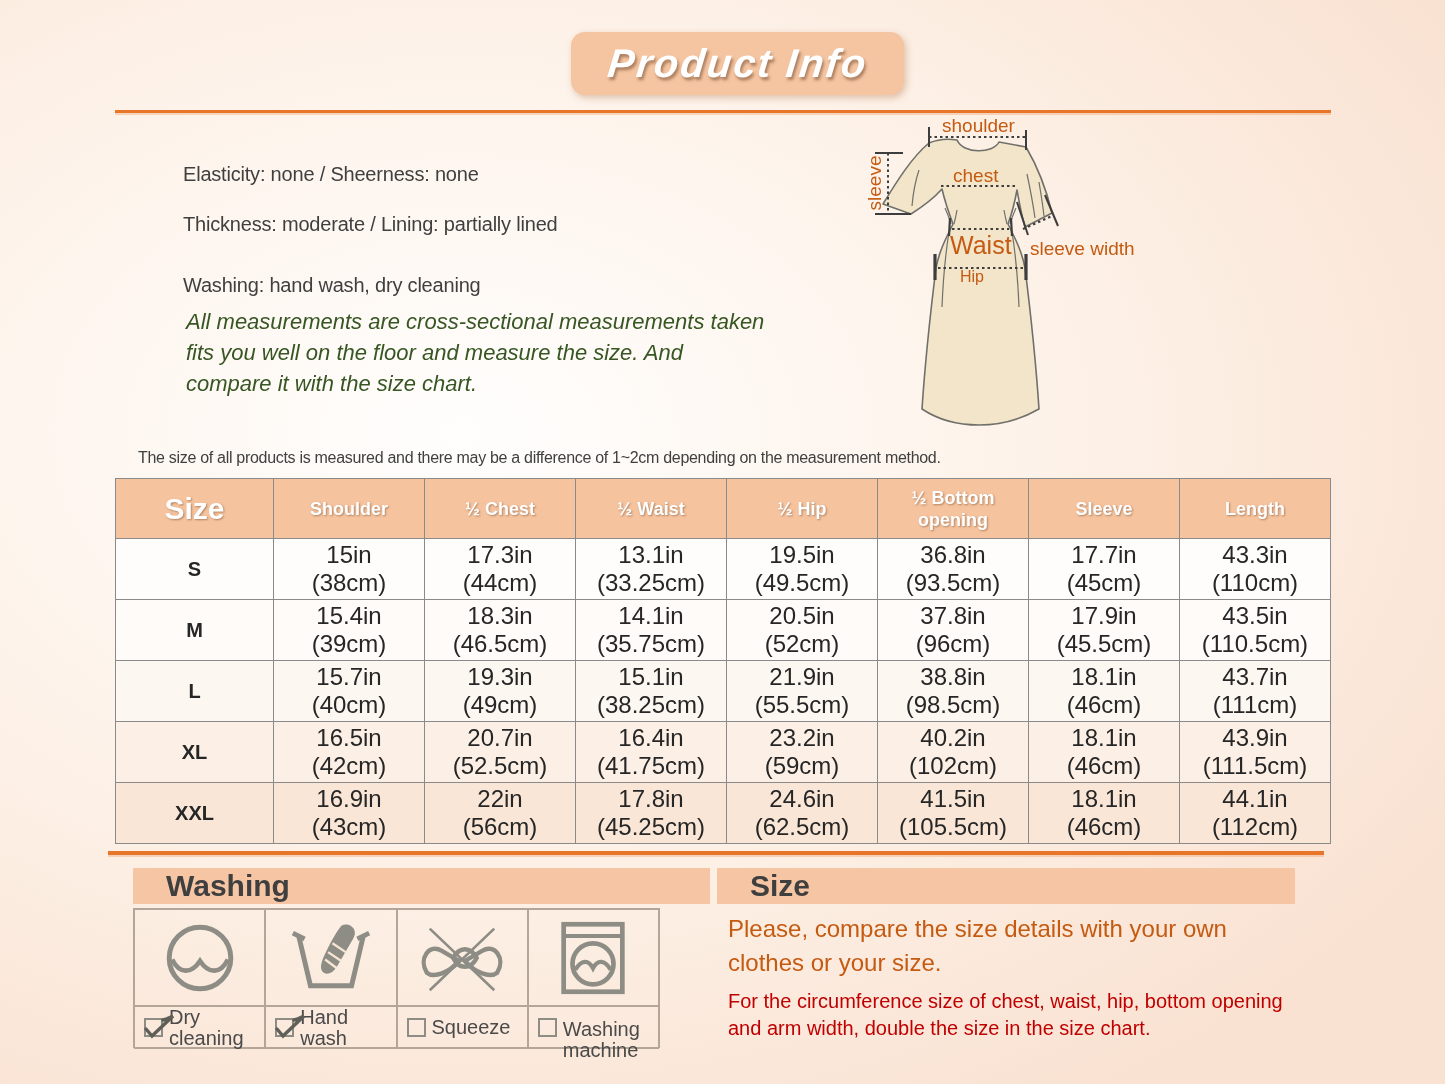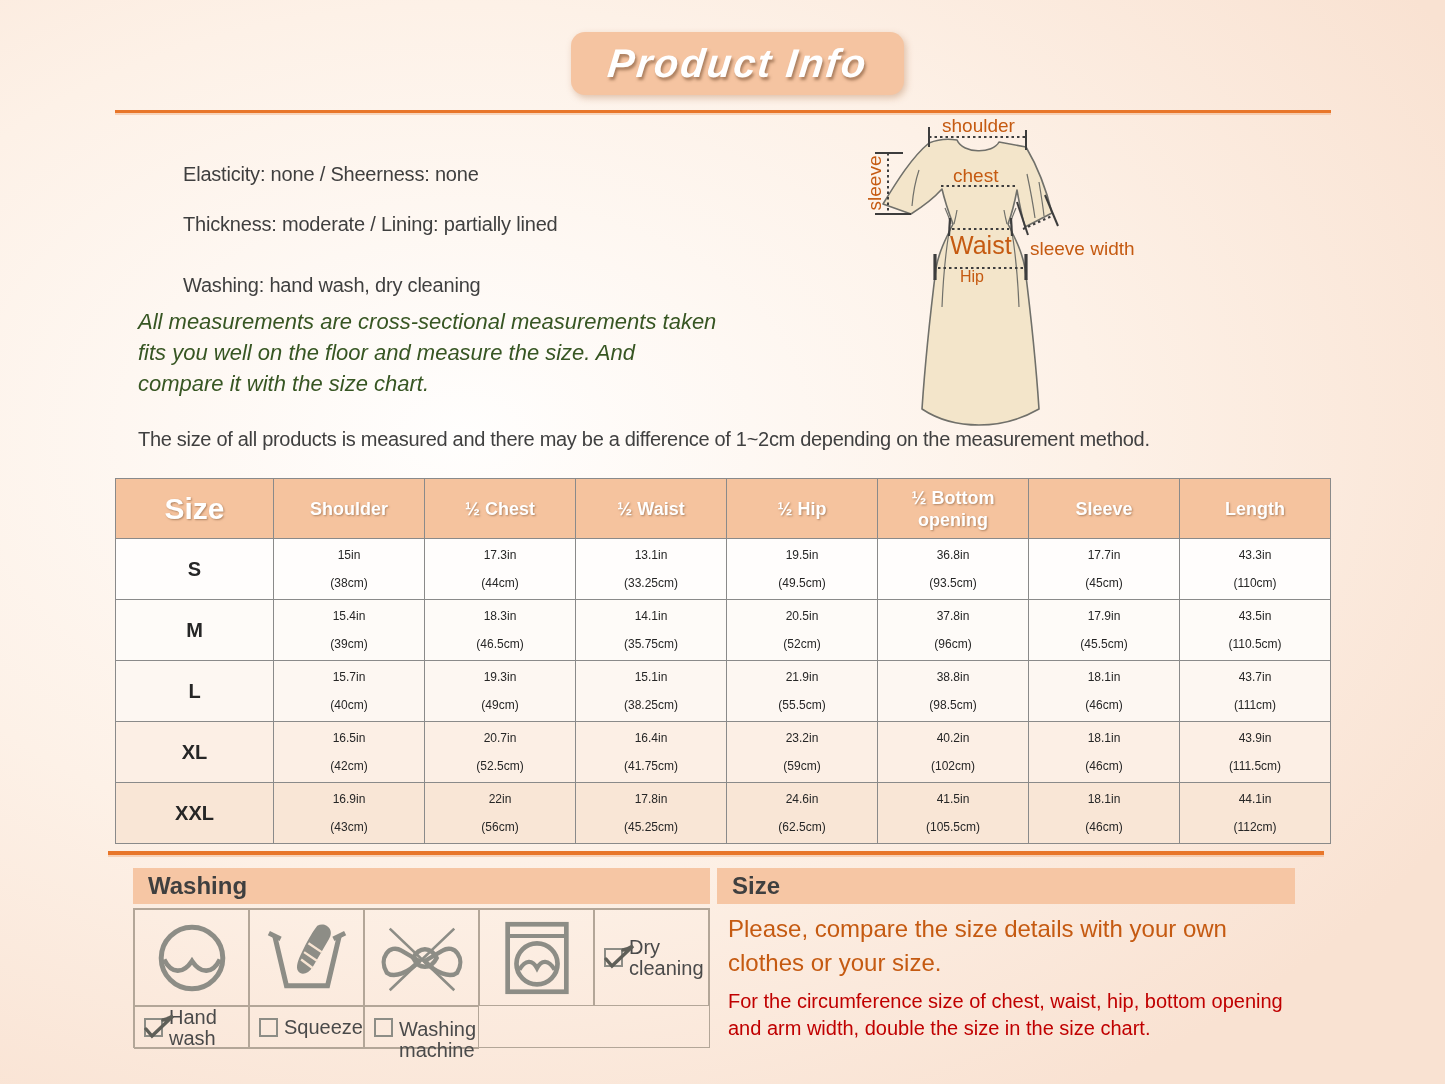--- a/index.html
+++ b/index.html
@@ -26,22 +26,22 @@
     text-shadow:2px 3px 3px rgba(110,70,40,.55);
   }
   .rule { background:#e8762a; height:3px; }
   .rule-top { left:115px; top:110px; width:1216px; box-shadow:0 2px 0 rgba(232,118,42,.25); }
   .rule-mid { left:108px; top:851px; width:1216px; height:4px; box-shadow:0 2px 0 rgba(232,118,42,.25); }
 
   
   .info-line { left:183px; font-size:20px; color:#3f3f3f; letter-spacing:-0.2px; }
   .green-para { left:138px; top:306px; color:#375623; font-style:italic; font-weight:500;
     font-size:22px; line-height:31px; }
-  .green-para span { display:block; }
-  .note-line { left:138px; top:428px; font-size:20px; color:#404040; letter-spacing:-0.3px; }
+  .green-para span { display:block;margin-left:48px; }
+  .note-line { left:138px; top:449px; font-size:16px; color:#404040; letter-spacing:-0.3px; }
 
   
   .diagram { left:853px; top:112px; width:340px; height:332px; }
   .diagram svg { position:absolute; left:0; top:0; }
   .dlabel { position:absolute; color:#c55a11; font-size:19px; white-space:nowrap; }
   .dlabel-shoulder { left:89px; top:3px; }
   .dlabel-sleeve { left:-11px; top:60px; width:66px; text-align:center;
       transform:rotate(-90deg); transform-origin:center; }
   .dlabel-chest { left:100px; top:53px; }
   .dlabel-waist { left:97px; top:119px; font-size:25px; }
@@ -55,37 +55,37 @@
     font-family:"Liberation Sans", sans-serif;
   }
   .size-table col.c-size { width:158px; }
   .size-table th, .size-table td { border:1px solid #8a8a8a; text-align:center; vertical-align:middle; }
   .size-table thead th {
     background:#f5c39e; color:#ffffff; height:60px;
     font-size:18px; font-weight:bold; line-height:22px;
     text-shadow:1px 1px 2px rgba(120,80,50,.55); padding:0 4px;
   }
   .size-table thead th.h-size { font-size:30px; }
-  .size-table td { height:61px; font-size:12px; color:#262626; line-height:28px; }
+  .size-table td { height:61px; font-size:24px; color:#262626; line-height:28px; }
   .size-table td.size-col { font-weight:bold; font-size:20px; }
   tr.row-0 td { background:#fffdfc; }
   tr.row-1 td { background:#fefbf8; }
   tr.row-2 td { background:#fdf7f2; }
   tr.row-3 td { background:#fcefe5; }
   tr.row-4 td { background:#f9e6d6; }
 
   
   .section-bar { top:868px; height:36px; background:#f6c6a4;
-     display:flex; align-items:center; padding-left:15px;
-     font-size:24px; font-weight:bold; color:#3f3f3f; }
+     display:flex; align-items:center; padding-left:33px;
+     font-size:30px; font-weight:bold; color:#3f3f3f; }
   .bar-washing { left:133px; width:577px; }
   .bar-size { left:717px; width:578px; }
 
-  .wash-grid { left:133px; top:908px; width:577px; height:140px;
-     display:grid; grid-template-columns:repeat(5,1fr); grid-template-rows:97px 43px;
+  .wash-grid { left:133px; top:908px; width:527px; height:140px;
+     display:grid; grid-template-columns:repeat(4,1fr); grid-template-rows:97px 43px;
      border:1px solid #b3a698; }
   .wash-cell { border:1px solid #b3a698; display:flex; align-items:center; justify-content:center; }
   .wash-label-cell { justify-content:flex-start; padding-left:9px; gap:6px; }
   .wash-label { font-size:20px; color:#4a4a4a; line-height:21px; }
   .checkbox { position:relative; width:19px; height:19px; border:2px solid #8d8d86; flex:0 0 auto; }
   .checkbox svg { position:absolute; left:-3px; top:-13px; overflow:visible; }
 
   .size-note-1 { left:728px; top:912px; width:565px; font-size:24px; line-height:34px; color:#c55a11; }
   .size-note-2 { left:728px; top:988px; width:575px; font-size:20px; line-height:27px; color:#c00000; }
 </style>

